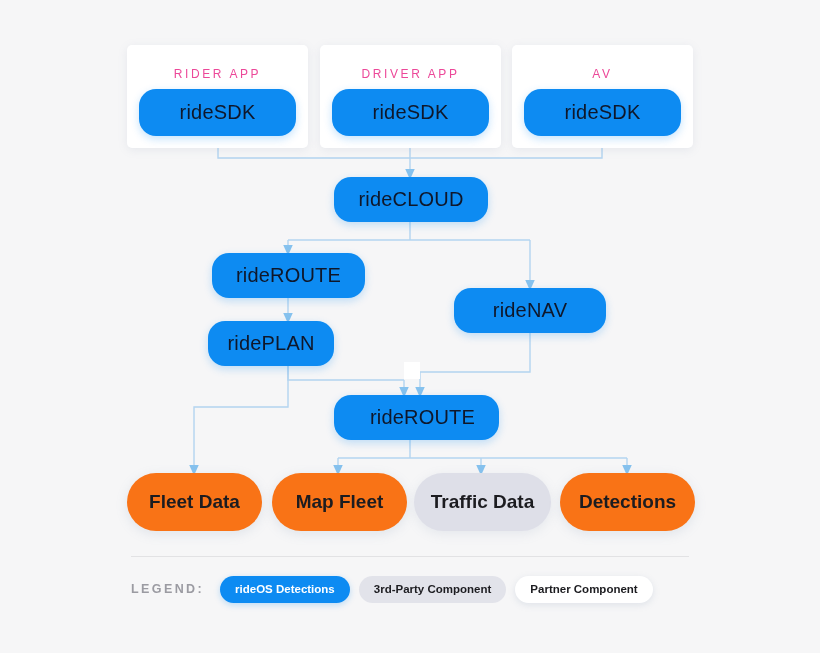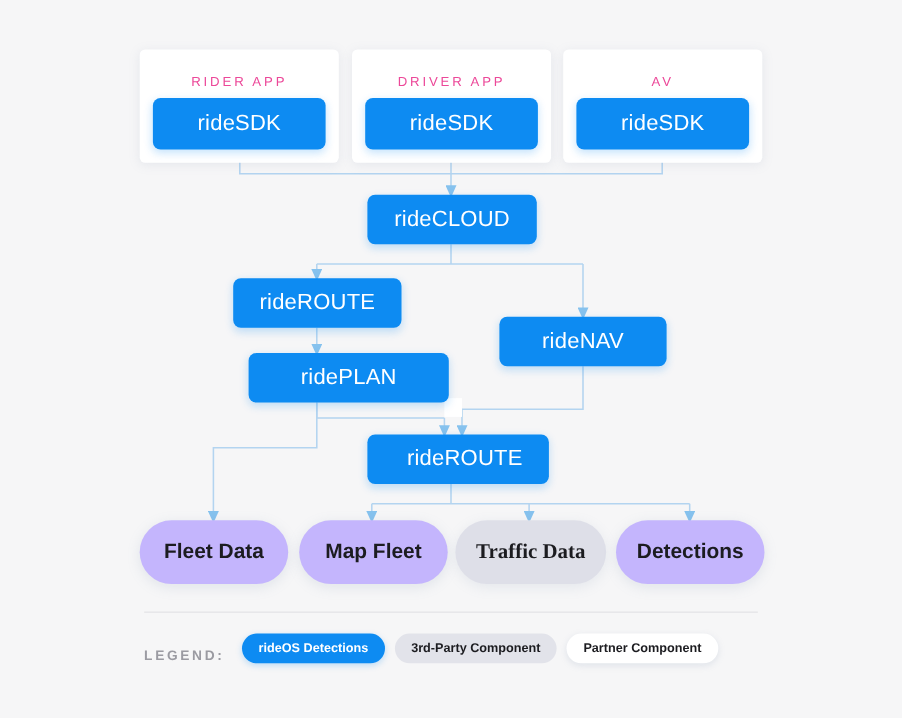--- a/index.html
+++ b/index.html
@@ -39,23 +39,23 @@
     text-align: center;
     font-size: 12px;
     font-weight: normal;
     letter-spacing: 2.6px;
     color: #ec4899;
   }
   
   .blue-box {
     position: absolute;
     background: #0d8bf2;
-    border-radius: 7px;
+    border-radius: 17px;
     box-shadow: 0 3px 8px rgba(13,139,242,0.24);
-    color: #ffffff;
+    color: #0f172a;
     display: flex;
     align-items: center;
     justify-content: center;
     font-size: 20px;
     font-weight: normal;
     z-index: 3;
     letter-spacing: 0.2px;
   }
   .blue-box.sdk { font-size: 20px; }
   
@@ -64,21 +64,21 @@
     border-radius: 40px;
     display: flex;
     align-items: center;
     justify-content: center;
     font-size: 19px;
     font-weight: bold;
     color: #1c1c20;
     z-index: 3;
   }
   .data-pill.white {
-    background: #c4b5fd;
+    background: #f97316;
     box-shadow: 0 3px 12px rgba(130,150,180,0.18);
   }
   .data-pill.third {
     background: #dedfe8;
     box-shadow: 0 3px 12px rgba(130,150,180,0.14);
   }
   
   #legend-divider {
     position: absolute;
     left: 131px;
@@ -87,21 +87,21 @@
     height: 1px;
     background: #e2e2e4;
     z-index: 2;
   }
   #legend-row {
     position: absolute;
     left: 131px;
     top: 575px;
     height: 28px;
     display: flex;
-    align-items: flex-end;
+    align-items: center;
     z-index: 3;
   }
   #legend-label {
     font-size: 12.5px;
     font-weight: bold;
     letter-spacing: 2.4px;
     color: #9b9ba2;
     margin-right: 16px;
   }
   .legend-pill {
@@ -206,34 +206,34 @@
 
   <div class="blue-box" style="left:334px; top:177px; width:154px; height:45px;">
     <span>rideCLOUD</span>
   </div>
   <div class="blue-box" style="left:212px; top:253px; width:153px; height:45px;">
     <span>rideROUTE</span>
   </div>
   <div class="blue-box" style="left:454px; top:288px; width:152px; height:45px;text-align:center;">
     <span>rideNAV</span>
   </div>
-  <div class="blue-box" style="left:226px; top:321px; width:182px; height:45px;">
+  <div class="blue-box" style="left:208px; top:321px; width:126px; height:45px;">
     <span>ridePLAN</span>
   </div>
   <div class="blue-box" style="left:334px; top:395px; width:153px; height:45px;padding-left:12px;">
     <span>rideROUTE</span>
   </div>
 
   <div class="data-pill white" style="left:127px; top:473px; width:135px; height:58px;">
     <span>Fleet Data</span>
   </div>
   <div class="data-pill white" style="left:272px; top:473px; width:135px; height:58px;">
     <span>Map Fleet</span>
   </div>
-  <div class="data-pill third" style="left:414px; top:473px; width:137px; height:58px;font-family:Liberation Serif, serif;">
+  <div class="data-pill third" style="left:414px; top:473px; width:137px; height:58px;">
     <span>Traffic Data</span>
   </div>
   <div class="data-pill white" style="left:560px; top:473px; width:135px; height:58px;">
     <span>Detections</span>
   </div>
 
   <div id="legend-divider"></div>
   <div id="legend-row">
     <span id="legend-label">LEGEND:</span>
     <span class="legend-pill blue">

